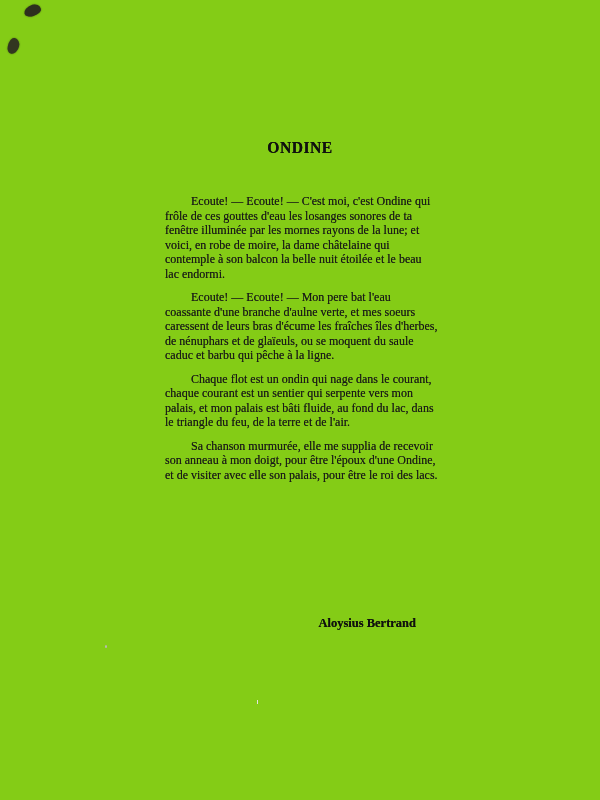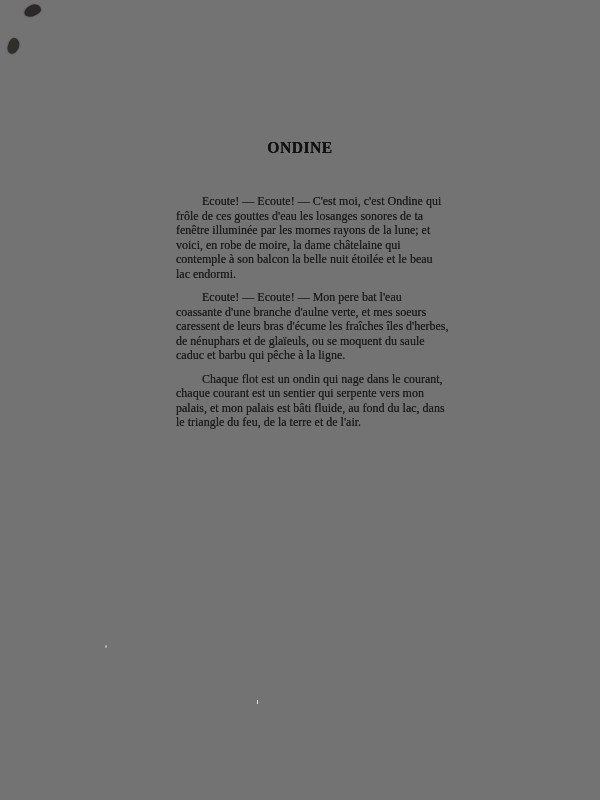--- a/index.html
+++ b/index.html
@@ -7,21 +7,21 @@
     padding: 0;
     width: 600px;
     height: 800px;
     background: #ffffff;
     overflow: hidden;
   }
   .page {
     position: relative;
     width: 600px;
     height: 800px;
-    background: #737373;
+    background: #84cc16;
     font-family: "Liberation Serif", "DejaVu Serif", serif;
     color: #151515;
   }
   .poem-title {
     position: absolute;
     top: 139px;
     left: 0;
     width: 600px;
     text-align: center;
     font-size: 17px;
@@ -31,21 +31,20 @@
     margin: 0;
     color: #101010;
     text-shadow: 0 0 0.5px rgba(0,0,0,0.8);
     transform: scaleX(0.92);
   }
   .poem-body {
     position: absolute;
     left: 165px;
     top: 194px;
     width: 273px;
-    margin-left: 11px;
   }
   .poem-body p {
     margin: 0 0 9px 0;
     font-size: 12px;
     line-height: 14.5px;
     text-indent: 26px;
     text-align: left;
     color: #181818;
     text-shadow: 0 0 0.4px rgba(20,20,20,0.65);
   }
@@ -112,19 +111,21 @@
 
   <div class="smudge-1"></div>
   <div class="smudge-2"></div>
 
   <h1 class="poem-title">ONDINE</h1>
 
   <section class="poem-body">
     <p>Ecoute! — Ecoute! — C'est moi, c'est Ondine qui frôle de ces gouttes d'eau les losanges sonores de ta fenêtre illuminée par les mornes rayons de la lune; et voici, en robe de moire, la dame châtelaine qui contemple à son balcon la belle nuit étoilée et le beau lac endormi.</p>
     <p>Ecoute! — Ecoute! — Mon pere bat l'eau coassante d'une branche d'aulne verte, et mes soeurs caressent de leurs bras d'écume les fraîches îles d'herbes, de nénuphars et de glaïeuls, ou se moquent du saule caduc et barbu qui pêche à la ligne.</p>
     <p>Chaque flot est un ondin qui nage dans le courant, chaque courant est un sentier qui serpente vers mon palais, et mon palais est bâti fluide, au fond du lac, dans le triangle du feu, de la terre et de l'air.</p>
+    <p>Sa chanson murmurée, elle me supplia de recevoir son anneau à mon doigt, pour être l'époux d'une Ondine, et de visiter avec elle son palais, pour être le roi des lacs.</p>
   </section>
 
+  <div class="author-line">Aloysius Bertrand</div>
 
   <div class="speck-1"></div>
   <div class="speck-2"></div>
 
 </div>
 
 </body></html>

